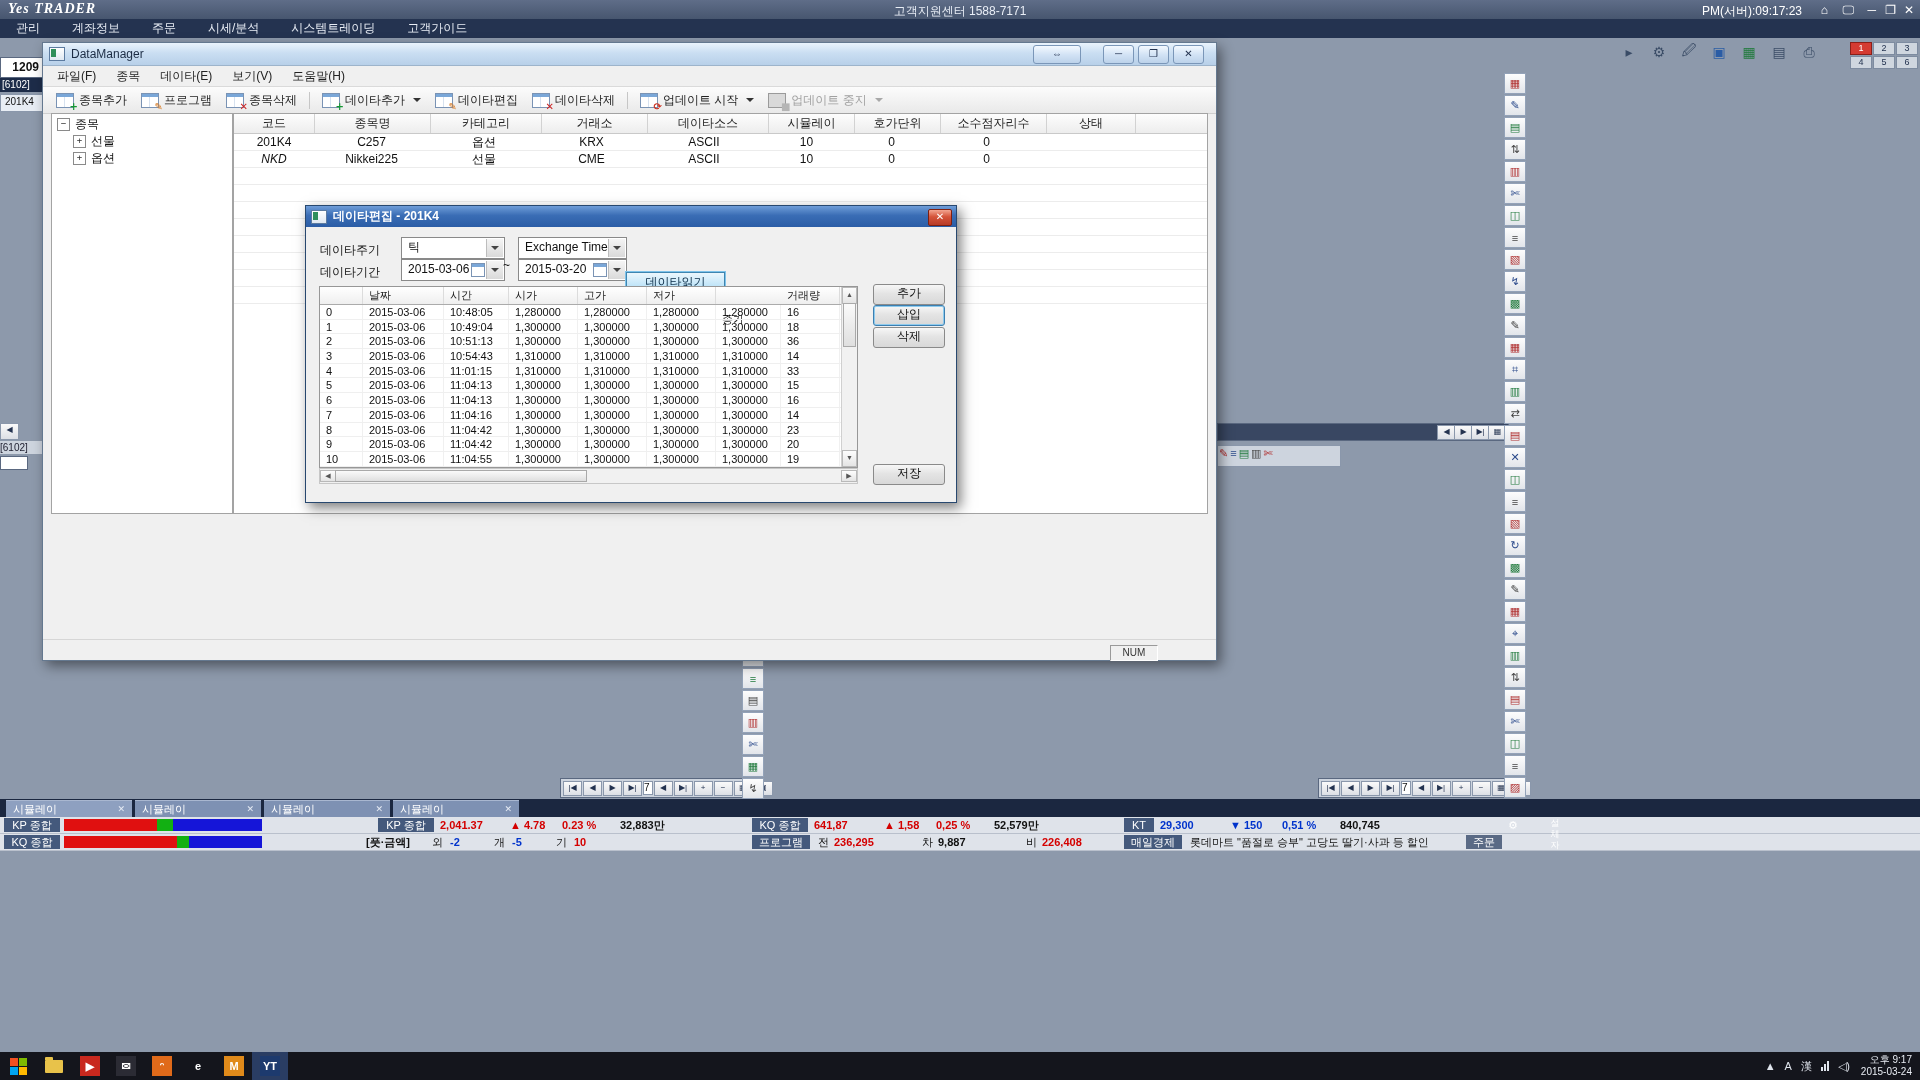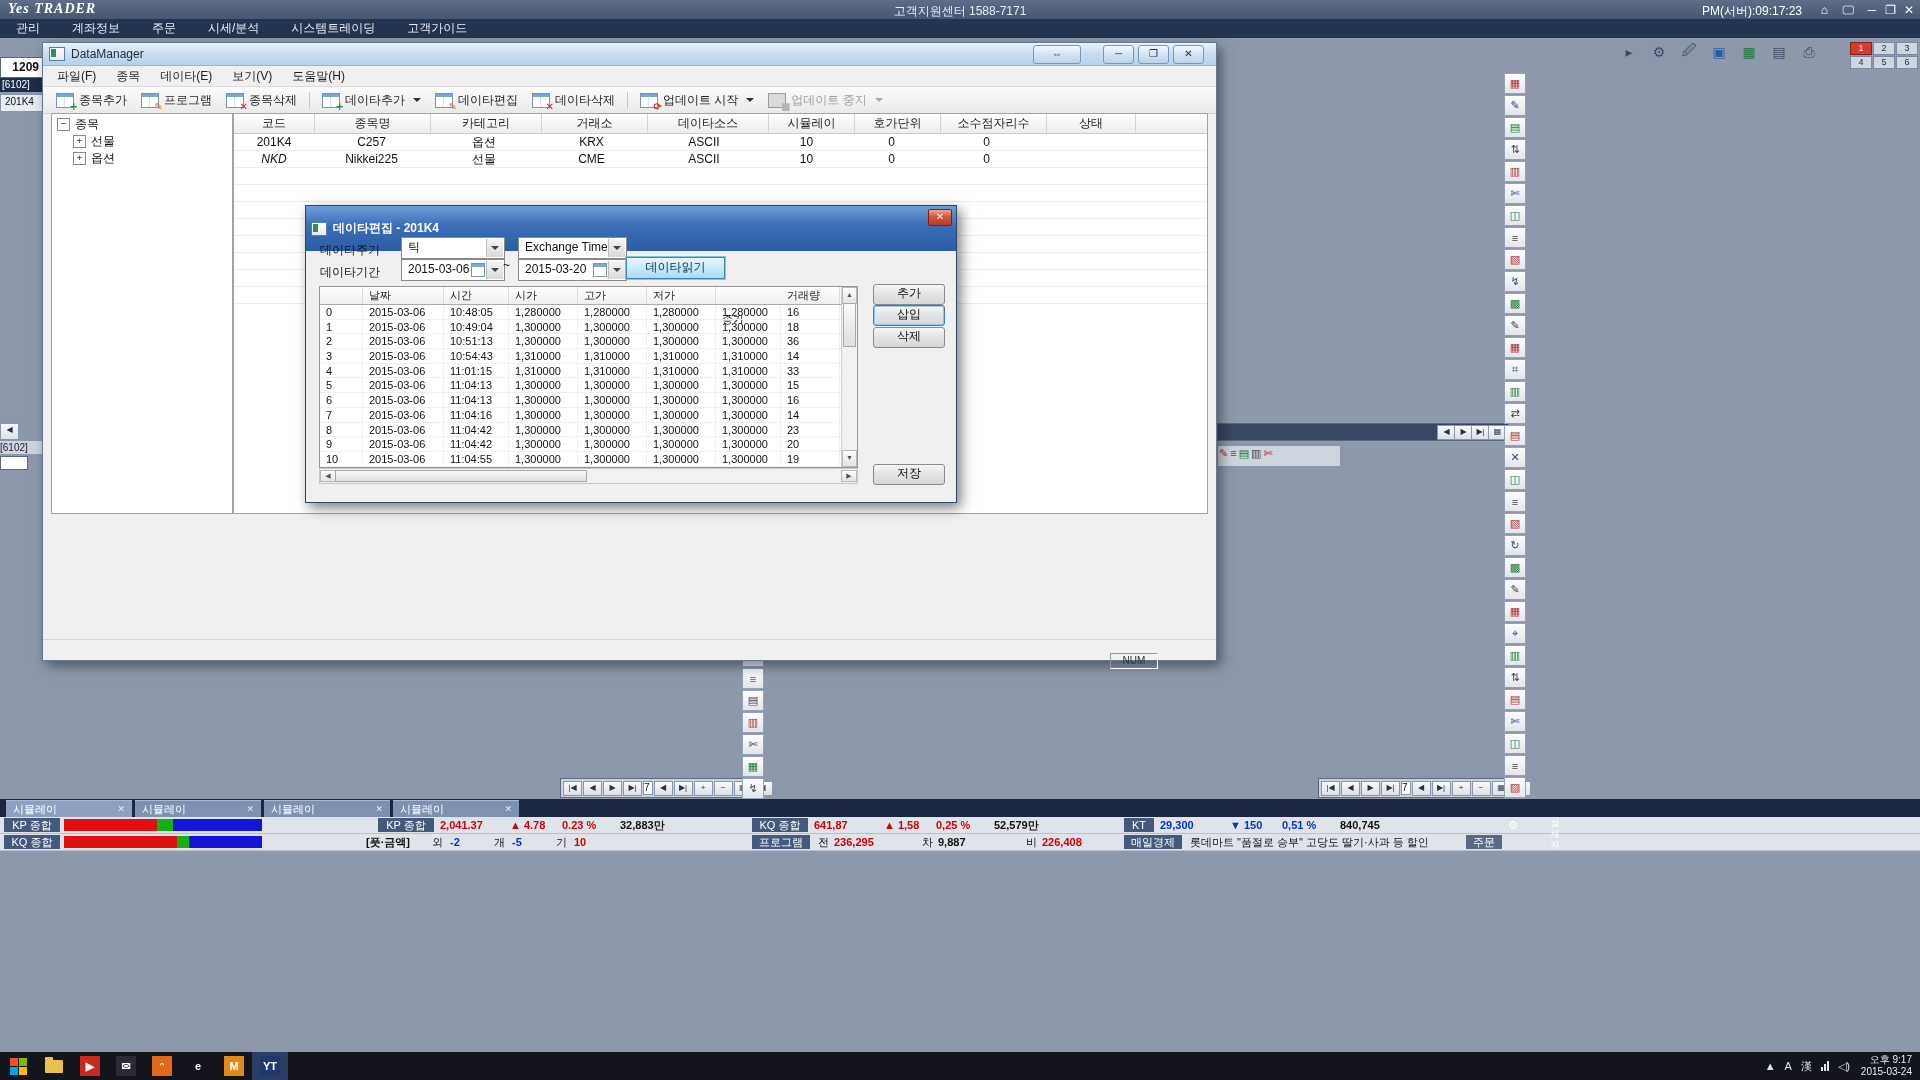--- a/index.html
+++ b/index.html
@@ -50,32 +50,32 @@
   .trow{height:17px;display:flex;align-items:center;font-size:12px;color:#111;}
   .tbox{width:11px;height:11px;border:1px solid #8a8a8a;background:#fff;font:9px/9px "DejaVu Sans Mono",monospace;text-align:center;margin:0 5px;color:#333;}
   #dm-grid{position:absolute;left:190px;top:70px;right:8px;bottom:146px;background:#fff;border:1px solid #a3a3a3;overflow:hidden;}
   .ghead{display:flex;height:19px;background:linear-gradient(#fdfdfd,#ededed);border-bottom:1px solid #c9c9c9;}
   .ghead .hc{border-right:1px solid #d2d2d2;text-align:center;line-height:19px;font-size:12px;color:#222;flex:none;}
   .grow{display:flex;height:16px;border-bottom:1px solid #ececec;}
   .grow .c{flex:none;text-align:center;line-height:16px;font-size:12px;color:#111;overflow:hidden;white-space:nowrap;}
   #dm-eventlog{position:absolute;left:8px;right:8px;bottom:22px;height:120px;background:#fff;border:1px solid #a3a3a3;}
   #dm-eventlog .eltitle{padding:3px 8px;font-size:11px;color:#222;}
   #dm-status{position:absolute;left:0;right:0;bottom:0;height:20px;background:#f0f0f0;border-top:1px solid #d6d6d6;}
-  #numcell{position:absolute;right:58px;top:13px;width:46px;height:14px;border:1px solid;border-color:#9a9a9a #fff #fff #9a9a9a;text-align:center;font-size:10px;line-height:13px;color:#333;}
+  #numcell{position:absolute;right:58px;top:5px;width:46px;height:14px;border:1px solid;border-color:#9a9a9a #fff #fff #9a9a9a;text-align:center;font-size:10px;line-height:13px;color:#333;}
   
   #dlg{position:absolute;left:305px;top:205px;width:650px;height:296px;background:#f0f0f0;border:1px solid #28486f;box-shadow:4px 5px 12px rgba(0,0,0,.5);}
-  #dlg-title{height:21px;background:linear-gradient(#6f9dd8,#3a6db5 45%,#2b5da6);color:#fff;font-weight:bold;font-size:12px;display:flex;align-items:center;padding:12px 5px;}
+  #dlg-title{height:21px;background:linear-gradient(#6f9dd8,#3a6db5 45%,#2b5da6);color:#fff;font-weight:bold;font-size:12px;display:flex;align-items:center;padding:0 5px;}
   #dlg-close{position:absolute;right:4px;top:3px;width:22px;height:15px;background:linear-gradient(#f3a591,#d5543b 45%,#b83a26);border:1px solid #7d1f11;border-radius:2px;color:#fff;font:bold 10px/13px "DejaVu Sans",sans-serif;text-align:center;}
   .dlbl{position:absolute;font-size:12px;color:#111;}
   .combo{position:absolute;height:20px;background:#fff;border:1px solid #898989;font-size:12px;line-height:18px;padding-left:6px;color:#111;}
   .combo .dd{position:absolute;right:1px;top:1px;bottom:1px;width:16px;background:linear-gradient(#f5f5f5,#dadada);border-left:1px solid #bdbdbd;}
   .combo .dd::after{content:"";position:absolute;left:4px;top:7px;border-left:4px solid transparent;border-right:4px solid transparent;border-top:4px solid #444;}
   .calico{position:absolute;right:19px;top:3px;width:12px;height:12px;background:#fff;border:1px solid #7a93b4;}
   .calico::before{content:"";position:absolute;left:0;top:0;right:0;height:3px;background:#7aa7d8;}
-  #btn-read{position:absolute;left:320px;top:51px;width:97px;height:20px;text-align:center;font-size:12px;line-height:18px;color:#082a45;
+  #btn-read{position:absolute;left:320px;top:66px;width:97px;height:20px;text-align:center;font-size:12px;line-height:18px;color:#082a45;
     background:linear-gradient(#ecf7fd,#cdeafa 45%,#a9dbf5);border:1px solid #3f85b0;box-shadow:0 0 0 1px #7ec3ea;}
   #grid2{position:absolute;left:13px;top:80px;width:537px;height:180px;background:#fff;border:1px solid #979797;overflow:hidden;}
   .g2head{display:flex;height:17px;background:linear-gradient(#ffffff,#efefef);border-bottom:1px solid #ababab;}
   .g2head .hc{border-right:1px solid #dcdcdc;font-size:11px;line-height:17px;padding-left:6px;color:#222;flex:none;}
   .g2row{display:flex;height:14.7px;}
   .g2row .c{flex:none;font-size:11px;line-height:14.7px;padding-left:6px;color:#111;border-right:1px solid #f0f0f0;border-bottom:1px solid #efefef;overflow:hidden;white-space:nowrap;}
   #g2vs{position:absolute;right:0;top:0;bottom:0;width:15px;background:#f1f1f1;border-left:1px solid #d0d0d0;}
   .sarr{height:15px;background:linear-gradient(#fdfdfd,#e4e4e4);border:1px solid #b9b9b9;font-size:7px;text-align:center;line-height:14px;color:#555;}
   #g2thumb{position:absolute;left:1px;right:1px;top:16px;height:42px;background:linear-gradient(#fafafa,#dfdfdf);border:1px solid #a9a9a9;}
   #hscroll{position:absolute;left:13px;top:262px;width:537px;height:14px;background:#f1f1f1;border:1px solid #c7c7c7;}

